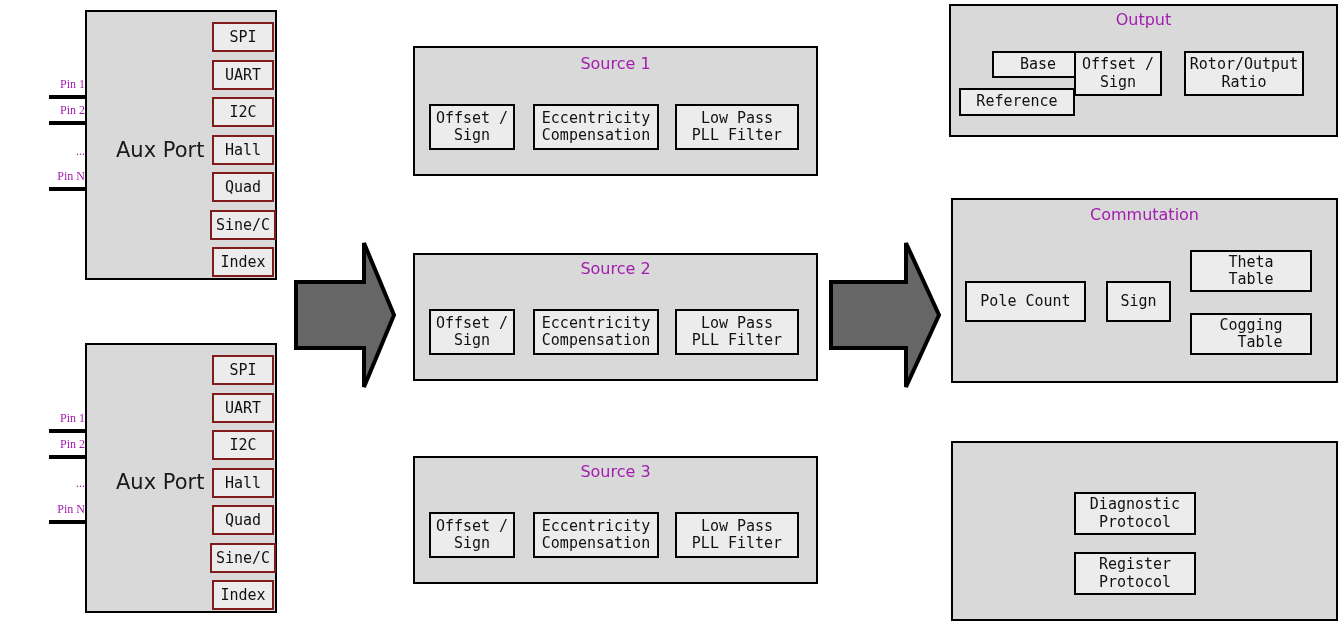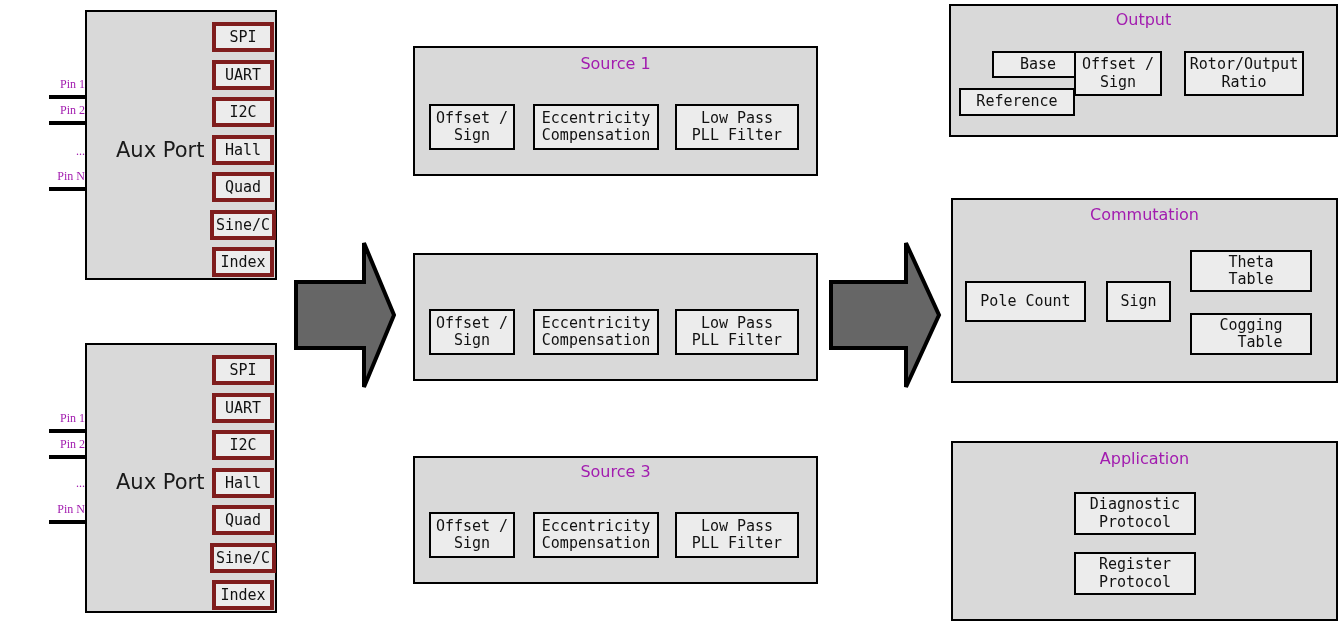--- a/index.html
+++ b/index.html
@@ -59,21 +59,21 @@
     position: absolute;
     font-family: "DejaVu Sans", sans-serif;
     font-size: 21px;
     color: #1a1a1a;
     white-space: nowrap;
     margin-left: 22px;
   }
   .proto {
     position: absolute;
     background: #ececec;
-    border: 4px solid #7f1d1d;
+    border: 2px solid #7f1d1d;
     box-sizing: border-box;
     display: flex;
     align-items: center;
     justify-content: center;
     font-family: "DejaVu Sans Mono", monospace;
     font-size: 15px;
     color: #111111;
     white-space: nowrap;
   }
 
@@ -158,20 +158,21 @@
   <div class="panel" style="left:413px; top:46px; width:405px; height:130px;"></div>
   <div class="panel-title" style="left:413px; top:56px; width:405px;">Source 1</div>
   <div class="subbox" style="left:429px; top:104px; width:86px; height:46px;">Offset /
 Sign</div>
   <div class="subbox" style="left:533px; top:104px; width:126px; height:46px;">Eccentricity
 Compensation</div>
   <div class="subbox" style="left:675px; top:104px; width:124px; height:46px;">Low Pass
 PLL Filter</div>
 
   <div class="panel" style="left:413px; top:253px; width:405px; height:128px;"></div>
+  <div class="panel-title" style="left:413px; top:261px; width:405px;">Source 2</div>
   <div class="subbox" style="left:429px; top:309px; width:86px; height:46px;">Offset /
 Sign</div>
   <div class="subbox" style="left:533px; top:309px; width:126px; height:46px;">Eccentricity
 Compensation</div>
   <div class="subbox" style="left:675px; top:309px; width:124px; height:46px;">Low Pass
 PLL Filter</div>
 
   <div class="panel" style="left:413px; top:456px; width:405px; height:128px;"></div>
   <div class="panel-title" style="left:413px; top:464px; width:405px;">Source 3</div>
   <div class="subbox" style="left:429px; top:512px; width:86px; height:46px;">Offset /
@@ -199,19 +200,18 @@
   <div class="panel" style="left:951px; top:198px; width:387px; height:185px;"></div>
   <div class="panel-title" style="left:951px; top:207px; width:387px;">Commutation</div>
   <div class="subbox" style="left:965px; top:281px; width:121px; height:41px;">Pole Count</div>
   <div class="subbox" style="left:1106px; top:281px; width:65px; height:41px;">Sign</div>
   <div class="subbox" style="left:1190px; top:250px; width:122px; height:42px;">Theta
 Table</div>
   <div class="subbox" style="left:1190px; top:313px; width:122px; height:42px;text-align:right;">Cogging
 Table</div>
 
   <div class="panel" style="left:951px; top:441px; width:387px; height:180px;"></div>
-  <div class="panel-title" style="left:951px; top:451px; width:387px;">Application</div>
   <div class="subbox" style="left:1074px; top:492px; width:122px; height:43px;">Diagnostic
 Protocol</div>
   <div class="subbox" style="left:1074px; top:552px; width:122px; height:43px;">Register
 Protocol</div>
 
 </div>
 
 </body></html>

